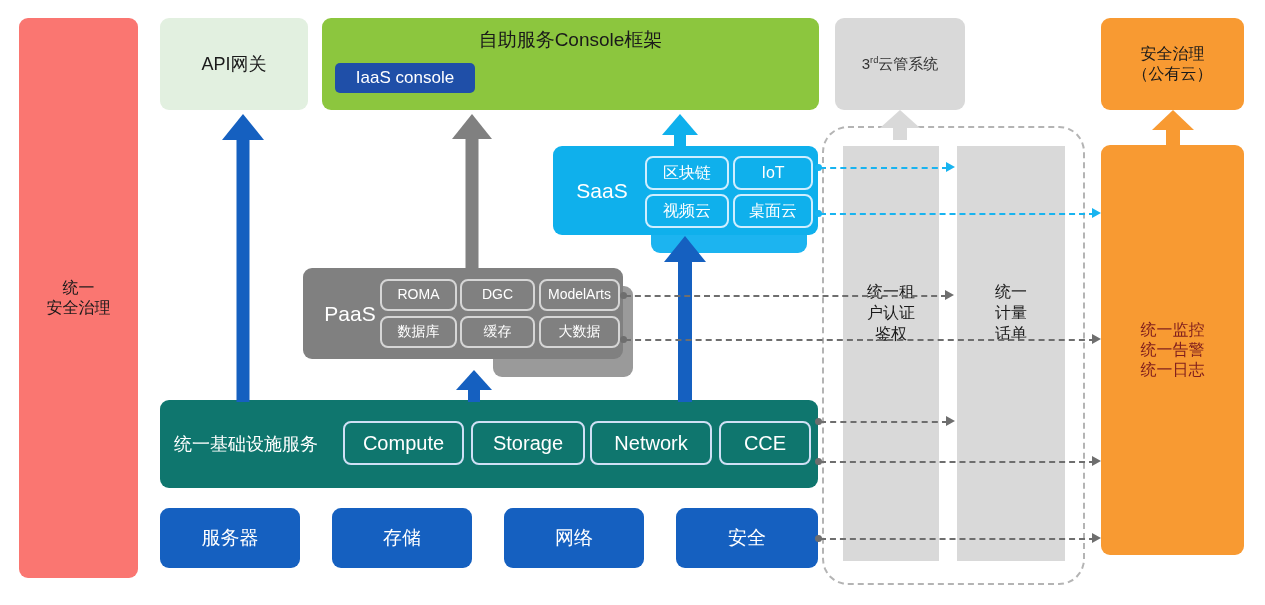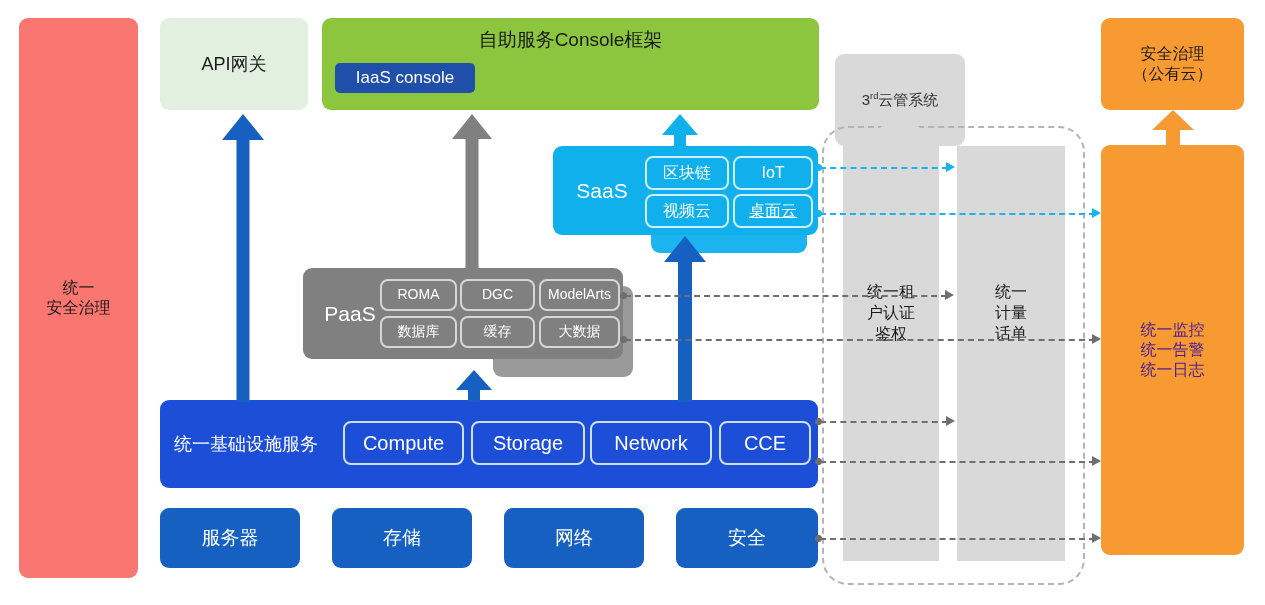--- a/index.html
+++ b/index.html
@@ -15,50 +15,50 @@
 
   
   .consoleframe{left:322px;top:18px;width:497px;height:92px;background:#8cc63e;border-radius:9px;display:block;}
   .consoleframe .cf-title{position:absolute;left:0;top:10px;width:100%;text-align:center;font-size:19px;color:#1a1a1a;}
   .pill{position:absolute;top:45px;height:30px;border-radius:5px;display:flex;align-items:center;justify-content:center;color:#fff;font-size:17px;}
   .pill.iaas{left:13px;width:140px;background:#1f4fa8;}
   .pill.paas{left:171px;width:140px;background:#9a9a9a;}
   .pill.saas{left:329px;width:156px;background:#1cb4f0;}
 
   
-  .thirdcloud{left:835px;top:18px;width:130px;height:92px;background:#d9d9d9;border-radius:9px;color:#333;font-size:15px;margin-top:36px;}
+  .thirdcloud{left:835px;top:18px;width:130px;height:92px;background:#d9d9d9;border-radius:9px;color:#333;font-size:15px;}
   .appmarket{left:991px;top:18px;width:76px;height:92px;background:#d9d9d9;border-radius:9px;color:#1a1a1a;font-size:17px;}
 
   
   .opsplatform{left:1101px;top:18px;width:143px;height:92px;background:#f89a32;border-radius:9px;color:#1a1a1a;font-size:16px;}
-  .opscol{left:1101px;top:145px;width:143px;height:410px;background:#f89a32;border-radius:9px;color:#4c1d95;font-size:16px;}
+  .opscol{left:1101px;top:145px;width:143px;height:410px;background:#f89a32;border-radius:9px;color:#7f1d1d;font-size:16px;}
 
   
   .saas{left:553px;top:146px;width:265px;height:89px;background:#0fb0ec;border-radius:9px;display:block;}
   .saas .lbl{position:absolute;left:10px;top:50%;transform:translateY(-50%);width:78px;text-align:center;color:#fff;font-size:21px;}
   .subchip{position:absolute;display:flex;align-items:center;justify-content:center;border:2px solid #cfeeff;border-radius:8px;color:#fff;font-size:16px;}
   .saas .subchip{height:30px;}
   .saas .c1{left:92px;top:10px;width:80px;}
   .saas .c2{left:180px;top:10px;width:76px;}
   .saas .c3{left:92px;top:48px;width:80px;}
-  .saas .c4{left:180px;top:48px;width:76px;text-decoration:underline;}
+  .saas .c4{left:180px;top:48px;width:76px;}
 
   
   .paas{left:303px;top:268px;width:320px;height:91px;background:#808080;border-radius:9px;display:block;}
   .paas .lbl{position:absolute;left:8px;top:50%;transform:translateY(-50%);width:78px;text-align:center;color:#fff;font-size:21px;}
   .paas .subchip{height:28px;border-color:#d6d6d6;font-size:14px;}
   .paas .p1{left:77px;top:11px;width:73px;}
   .paas .p2{left:157px;top:11px;width:71px;}
   .paas .p3{left:236px;top:11px;width:77px;}
   .paas .p4{left:77px;top:48px;width:73px;}
   .paas .p5{left:157px;top:48px;width:71px;}
   .paas .p6{left:236px;top:48px;width:77px;}
 
   
-  .infra{left:160px;top:400px;width:658px;height:88px;background:#1d4ed8;border-radius:9px;display:block;}
+  .infra{left:160px;top:400px;width:658px;height:88px;background:#0f766e;border-radius:9px;display:block;}
   .infra .lbl{position:absolute;left:14px;top:50%;transform:translateY(-50%);color:#fff;font-size:18px;}
   .infra .ichip{position:absolute;top:21px;height:40px;display:flex;align-items:center;justify-content:center;border:2px solid #cfe0f5;border-radius:8px;color:#fff;font-size:20px;}
   .infra .i1{left:183px;width:117px;}
   .infra .i2{left:311px;width:110px;}
   .infra .i3{left:430px;width:118px;}
   .infra .i4{left:559px;width:88px;}
 
   
   .hw{top:508px;height:60px;background:#1560c0;border-radius:9px;color:#fff;font-size:19px;}
   .hw1{left:160px;width:140px;}

